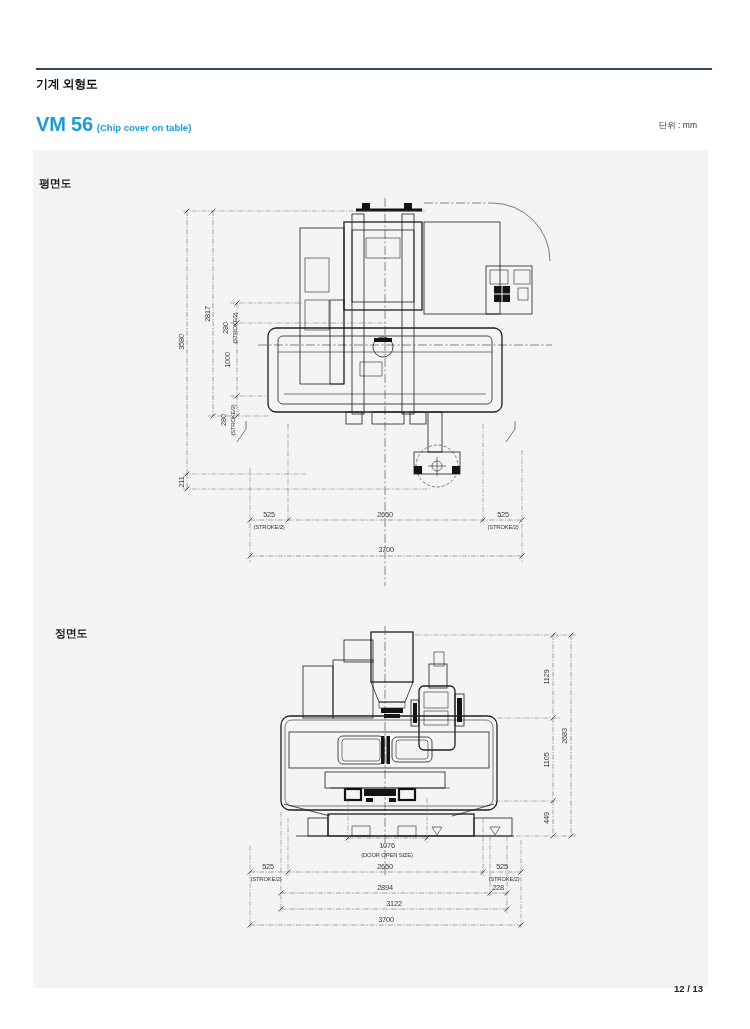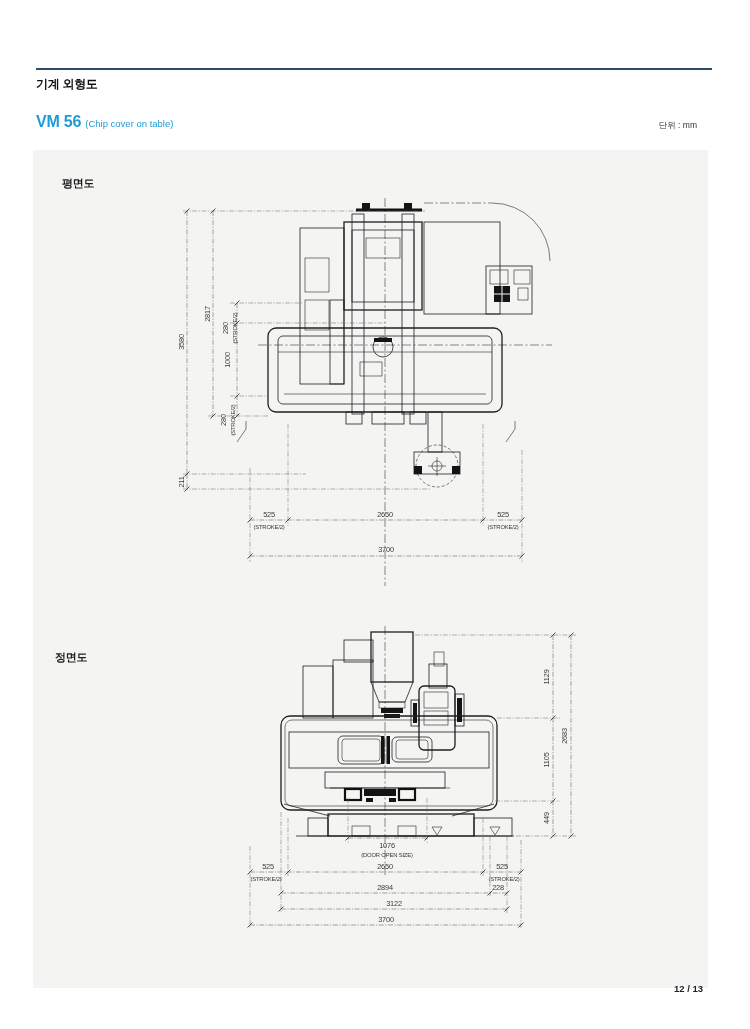--- a/index.html
+++ b/index.html
@@ -2,27 +2,27 @@
 <html><head>
 <meta charset="utf-8">
 <style>
   html,body{margin:0;padding:0;background:#ffffff;}
   .page{position:relative;width:750px;height:1029px;background:#ffffff;overflow:hidden;
         font-family:"Liberation Sans",sans-serif;}
   .header-rule{position:absolute;left:36px;top:68px;width:676px;height:2px;background:#2e4a66;}
   .section-title{position:absolute;left:36px;top:76px;margin:0;font-size:12px;font-weight:bold;
         color:#111;letter-spacing:-0.3px;}
   .model-row{position:absolute;left:36px;top:113px;width:676px;}
-  .model{color:#1e9bd7;font-size:16px;font-weight:bold;letter-spacing:-0.2px;}
-  .model-note{color:#1e9bd7;font-size:9.5px;font-weight:normal;margin-left:4px;}
+  .model{color:#1e9bd7;font-size:20px;font-weight:bold;letter-spacing:-0.2px;}
+  .model-note{color:#1e9bd7;font-size:9.5px;font-weight:bold;margin-left:4px;}
   .unit{position:absolute;right:15px;top:7px;color:#333;font-size:8.5px;}
   .panel{position:absolute;left:33px;top:150px;width:675px;height:838px;background:#f4f4f3;}
   .view-label{position:absolute;font-size:11px;font-weight:bold;color:#1c1c1c;letter-spacing:-0.3px;}
-  .view-label.plan{left:62px;top:176px;}
-  .view-label.front{left:55px;top:650px;}
+  .view-label.plan{left:39px;top:176px;}
+  .view-label.front{left:55px;top:626px;}
   .page-number{position:absolute;right:47px;top:983px;font-size:9.5px;font-weight:bold;color:#222;}
   svg{position:absolute;overflow:visible;}
   svg.plan{left:175px;top:195px;}
   svg.front{left:225px;top:620px;}
   
   .m{stroke:#1f1f1f;stroke-width:0.8;fill:none;}
   .m2{stroke:#1f1f1f;stroke-width:1.3;fill:none;}
   .mt{stroke:#141414;stroke-width:0.55;fill:none;}
   .blk{fill:#141414;stroke:none;}
   .cl{stroke:#2a2a2a;stroke-width:0.55;fill:none;stroke-dasharray:9 2.5 2 2.5;}

